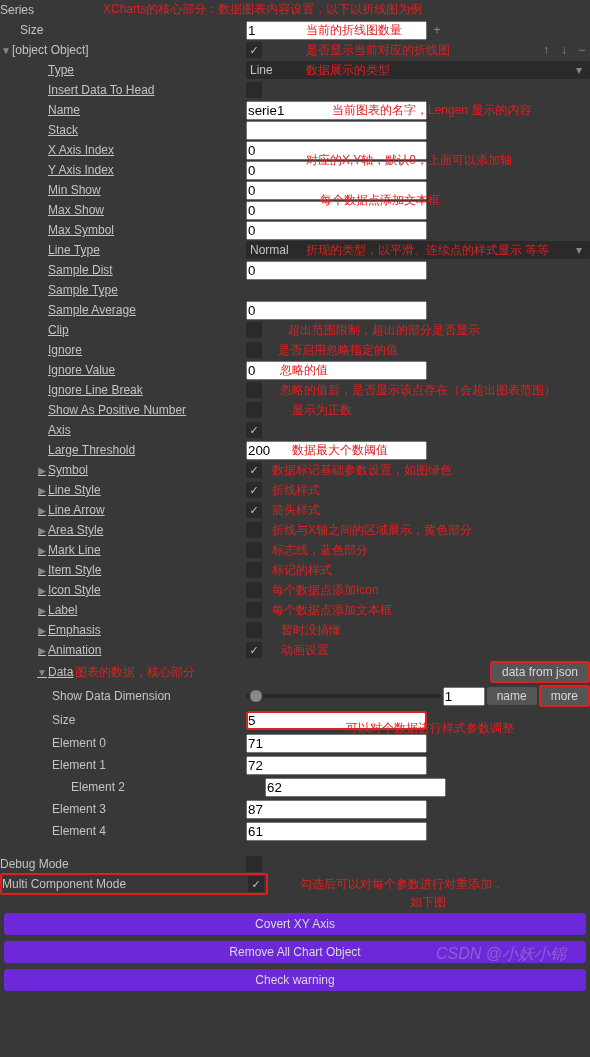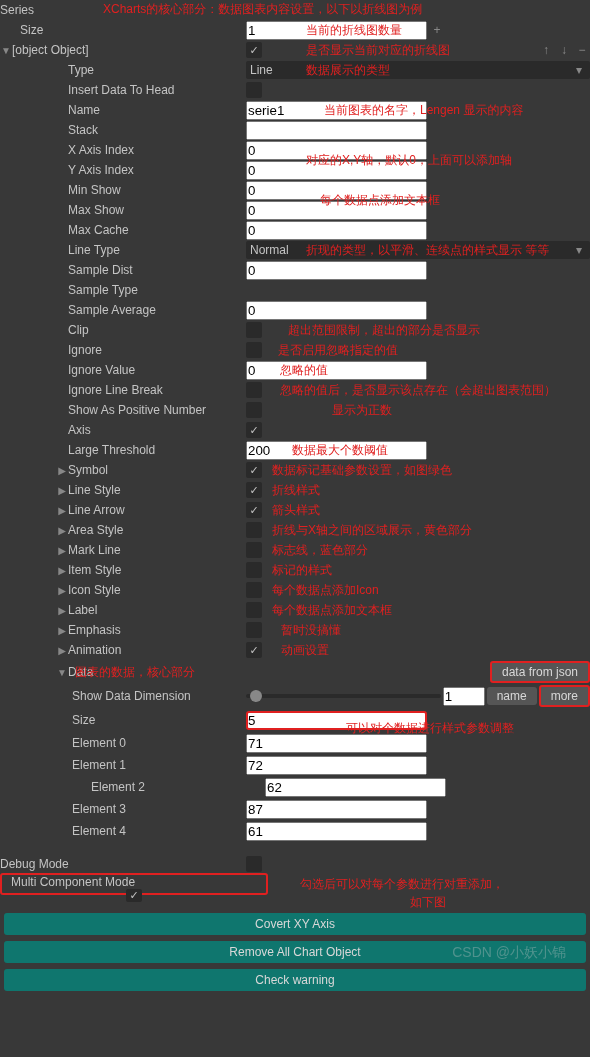--- a/index.html
+++ b/index.html
@@ -2,43 +2,43 @@
 <html><head>
 <meta charset="utf-8">
 <style>
 * { margin: 0; padding: 0; box-sizing: border-box; font-family: Arial, sans-serif; }
 body { background: #383838; color: #c4c4c4; font-size: 12px; width: 590px; position: relative; }
 .row { display: flex; align-items: center; height: 20px; position: relative; }
 .label-col { width: 246px; display: flex; align-items: center; }
 .value-col { flex: 1; display: flex; align-items: center; gap: 2px; }
 .indent-0 { padding-left: 0; }
 .indent-1 { padding-left: 20px; }
-.indent-2 { padding-left: 56px; }
-.indent-3 { padding-left: 72px; }
+.indent-2 { padding-left: 36px; text-decoration: underline; }
+.indent-3 { padding-left: 52px; }
 .fold { display: inline-block; width: 12px; text-align: center; cursor: pointer; color: #888; font-size: 10px; }
 .fold::before { content: "▶"; }
 .fold.open::before { content: "▼"; }
 .no-fold { display: inline-block; width: 12px; }
 input[type="text"].field, .dropdown {
   background: #2a2a2a; border: none; color: #c4c4c4; height: 18px; padding: 0 4px;
   font-size: 12px; width: 100%; border-radius: 2px;
 }
 .dropdown { display: flex; align-items: center; justify-content: space-between; cursor: pointer; }
 .dropdown::after { content: "▾"; color: #888; padding-right: 4px; }
 .checkbox { width: 16px; height: 16px; background: #2a2a2a; border-radius: 2px; display: flex; align-items: center; justify-content: center; cursor: pointer; }
 .checkbox.checked::after { content: "✓"; color: #c4c4c4; font-size: 11px; }
 .annotation { color: #e02020; font-size: 12px; position: absolute; white-space: nowrap; }
 .side-btn { width: 16px; text-align: center; color: #888; cursor: pointer; }
-.btn-wide { background: #0f766e; color: #d8d8d8; border: none; height: 22px; border-radius: 3px; margin: 3px 4px; cursor: pointer; font-size: 12px; width: calc(100% - 8px); }
+.btn-wide { background: #6d28d9; color: #d8d8d8; border: none; height: 22px; border-radius: 3px; margin: 3px 4px; cursor: pointer; font-size: 12px; width: calc(100% - 8px); }
 .pill { background: #555; color: #d8d8d8; border: none; padding: 2px 10px; border-radius: 3px; font-size: 12px; cursor: pointer; }
 .redbox { border: 2px solid #e02020; border-radius: 3px; }
 .slider-track { flex: 1; height: 4px; background: #2a2a2a; border-radius: 2px; position: relative; }
 .slider-thumb { position: absolute; left: 2%; top: -4px; width: 12px; height: 12px; background: #888; border-radius: 50%; }
 .sep { margin-top: 12px; }
-.watermark { position: absolute; color: rgba(200,200,200,0.35); font-size: 14px; }
+.watermark { position: absolute; color: rgba(200,200,200,0.35); font-size: 16px; font-style: italic; }
 </style>
 </head>
 <body>
 
 
 
 
 <div class="row">
   <div class="label-col indent-0">
       <span>Series</span>
@@ -101,21 +101,21 @@
 
 
 <div class="row">
   <div class="label-col indent-2">
       <span class="no-fold"></span>
       <span>Name</span>
     </div>
   <div class="value-col">
       <input class="field" value="serie1" style="">
     </div>
-  <span class="annotation" style="left:324px;">当前图表的名字，Lengen 显示的内容</span>
+  <span class="annotation" style="left:332px;">当前图表的名字，Lengen 显示的内容</span>
 </div>
 
 
 <div class="row">
   <div class="label-col indent-2">
       <span class="no-fold"></span>
       <span>Stack</span>
     </div>
   <div class="value-col">
       <input class="field" value="" style="">
@@ -165,21 +165,21 @@
   <div class="value-col">
       <input class="field" value="0" style="">
     </div>
   <span class="annotation" style="left:320px;top:-8px;">每个数据点添加文本框</span>
 </div>
 
 
 <div class="row">
   <div class="label-col indent-2">
       <span class="no-fold"></span>
-      <span>Max Cache</span>
+      <span>Max Symbol</span>
     </div>
   <div class="value-col">
       <input class="field" value="0" style="">
     </div>
 </div>
 
 
 <div class="row">
   <div class="label-col indent-2">
       <span class="no-fold"></span>
@@ -273,21 +273,21 @@
 
 
 <div class="row">
   <div class="label-col indent-2">
       <span class="no-fold"></span>
       <span>Show As Positive Number</span>
     </div>
   <div class="value-col">
       <div class="checkbox"></div>
     </div>
-  <span class="annotation" style="left:292px;margin-left:40px;">显示为正数</span>
+  <span class="annotation" style="left:292px;">显示为正数</span>
 </div>
 
 
 <div class="row">
   <div class="label-col indent-2">
       <span class="no-fold"></span>
       <span>Axis</span>
     </div>
   <div class="value-col">
       <div class="checkbox checked"></div>
@@ -495,21 +495,21 @@
   <div class="label-col indent-0">
       <span>Debug Mode</span>
     </div>
   <div class="value-col">
       <div class="checkbox"></div>
     </div>
 </div>
 
 
 <div class="row">
-  <div class="redbox" style="display:flex;align-items:center;width:268px;height:22px;flex-direction:column;">
+  <div class="redbox" style="display:flex;align-items:center;width:268px;height:22px;">
     <div class="label-col indent-0" style="width:246px;">
         <span>Multi Component Mode</span>
       </div>
     <div class="checkbox checked"></div>
   </div>
   <span class="annotation" style="left:300px;">勾选后可以对每个参数进行对重添加，</span>
 </div>
 <div class="row" style="height:16px;">
   <span class="annotation" style="left:410px;">如下图</span>
 </div>

